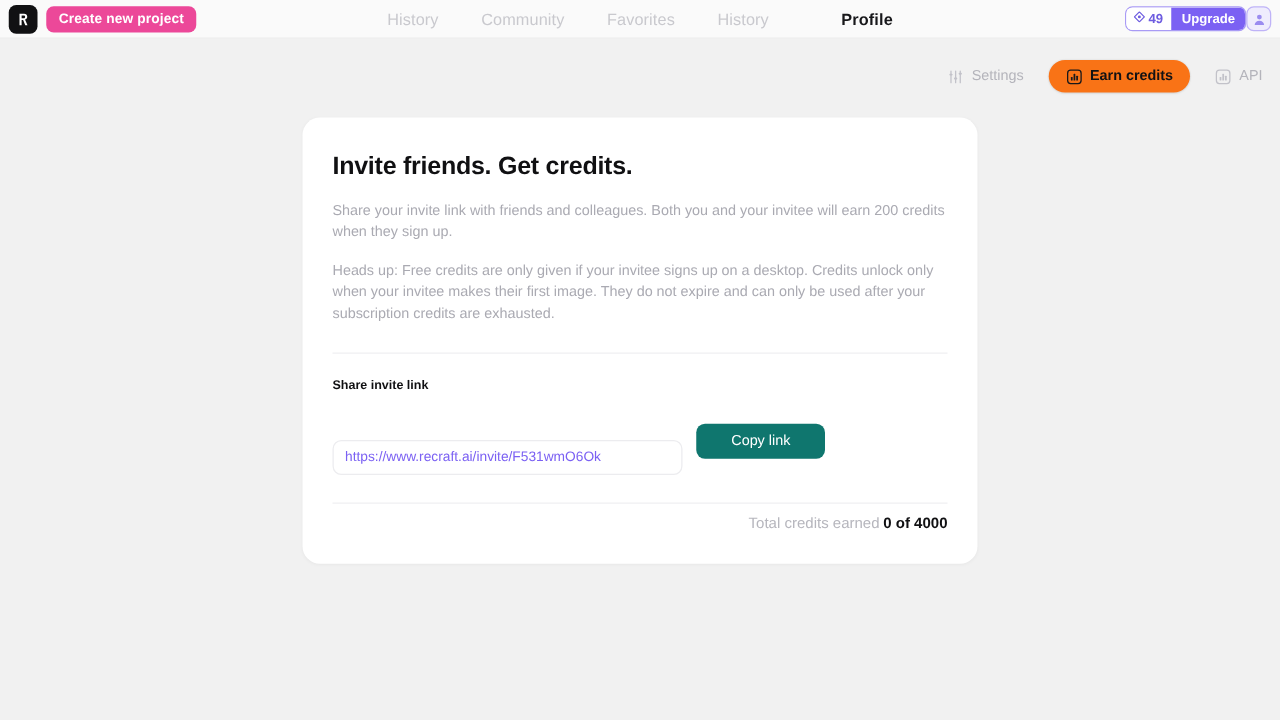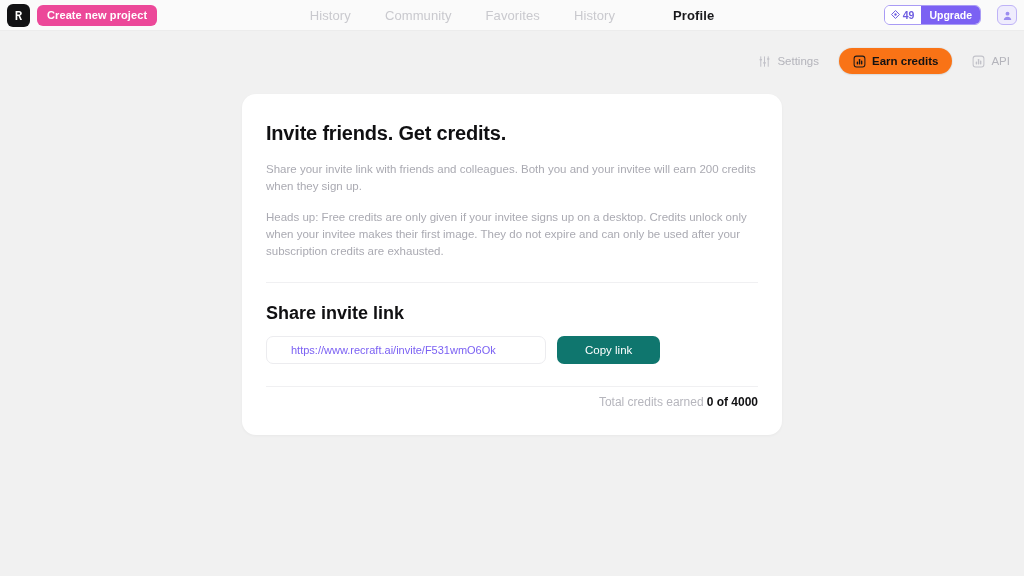--- a/index.html
+++ b/index.html
@@ -61,21 +61,21 @@
     font-size: 13px;
     color: #c9c9ce;
     text-decoration: none;
     font-weight: normal;
     letter-spacing: .1px;
   }
   .nav a.active { color: #18181b; font-weight: bold; margin-left: 24px; }
 
   .tb-right {
     margin-left: auto;
-    display: flex; align-items: center; gap: 16px;
+    display: flex; align-items: center; gap: 0;
     padding-right: 7px;
     z-index: 2;
   }
   .credits-group {
     display: flex; align-items: stretch;
     height: 20px;
     border: 1px solid #a99bf5;
     border-radius: 6px;
     overflow: hidden;
     background: #fff;
@@ -162,38 +162,39 @@
   }
   .card p:last-of-type { margin-bottom: 0; }
 
   .divider {
     height: 1px;
     background: #f0f0f2;
     margin: 22px 0 0;
   }
 
   .section-title {
-    font-size: 18px;
+    font-size: 10px;
     font-weight: bold;
     color: #101012;
     margin: 20px 0 12px;
   }
 
   .link-row { display: flex; align-items: center; gap: 11px; }
   .link-input {
     flex: 0 0 280px;
     height: 28px;
     border: 1px solid #ececef;
     border-radius: 7px;
     background: #fff;
     color: #7b61f3;
     font-size: 11px;
-    padding: 0 24px;
+    padding: 0 9px;
     font-family: "Liberation Sans", sans-serif;
     outline: none;
+    margin-top: 26px;
   }
   .copy-btn {
     height: 28px;
     padding: 0 28px;
     background: #0f766e;
     color: #ffffff;
     border: none;
     border-radius: 7px;
     font-size: 11.5px;
     cursor: pointer;

